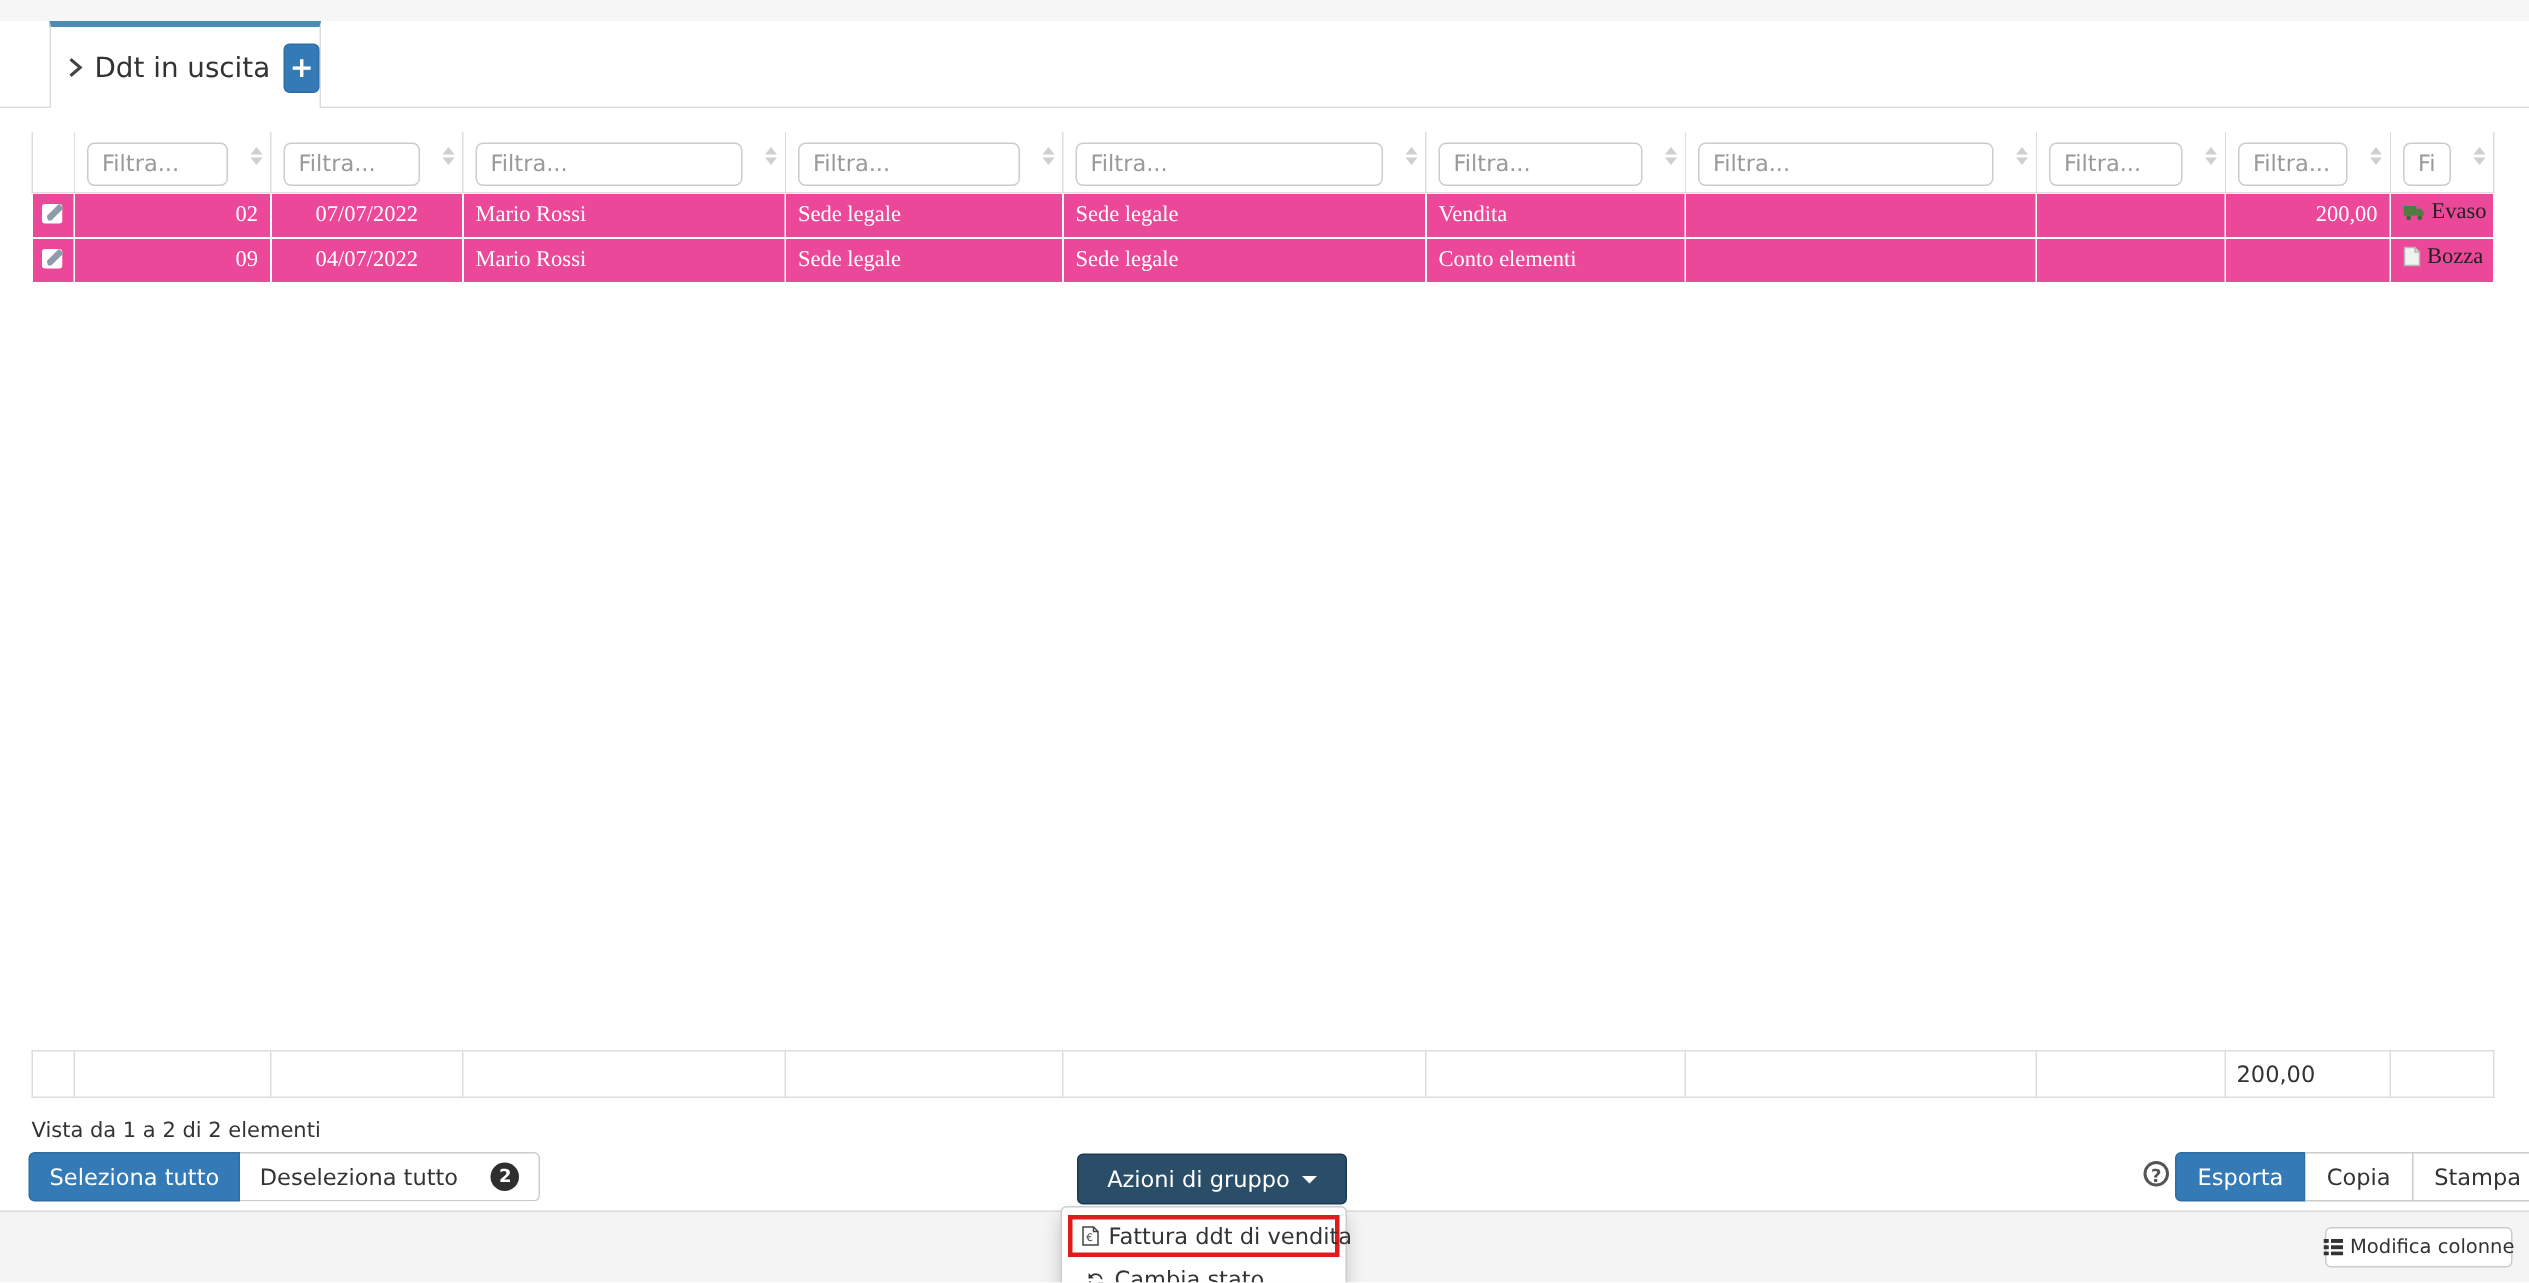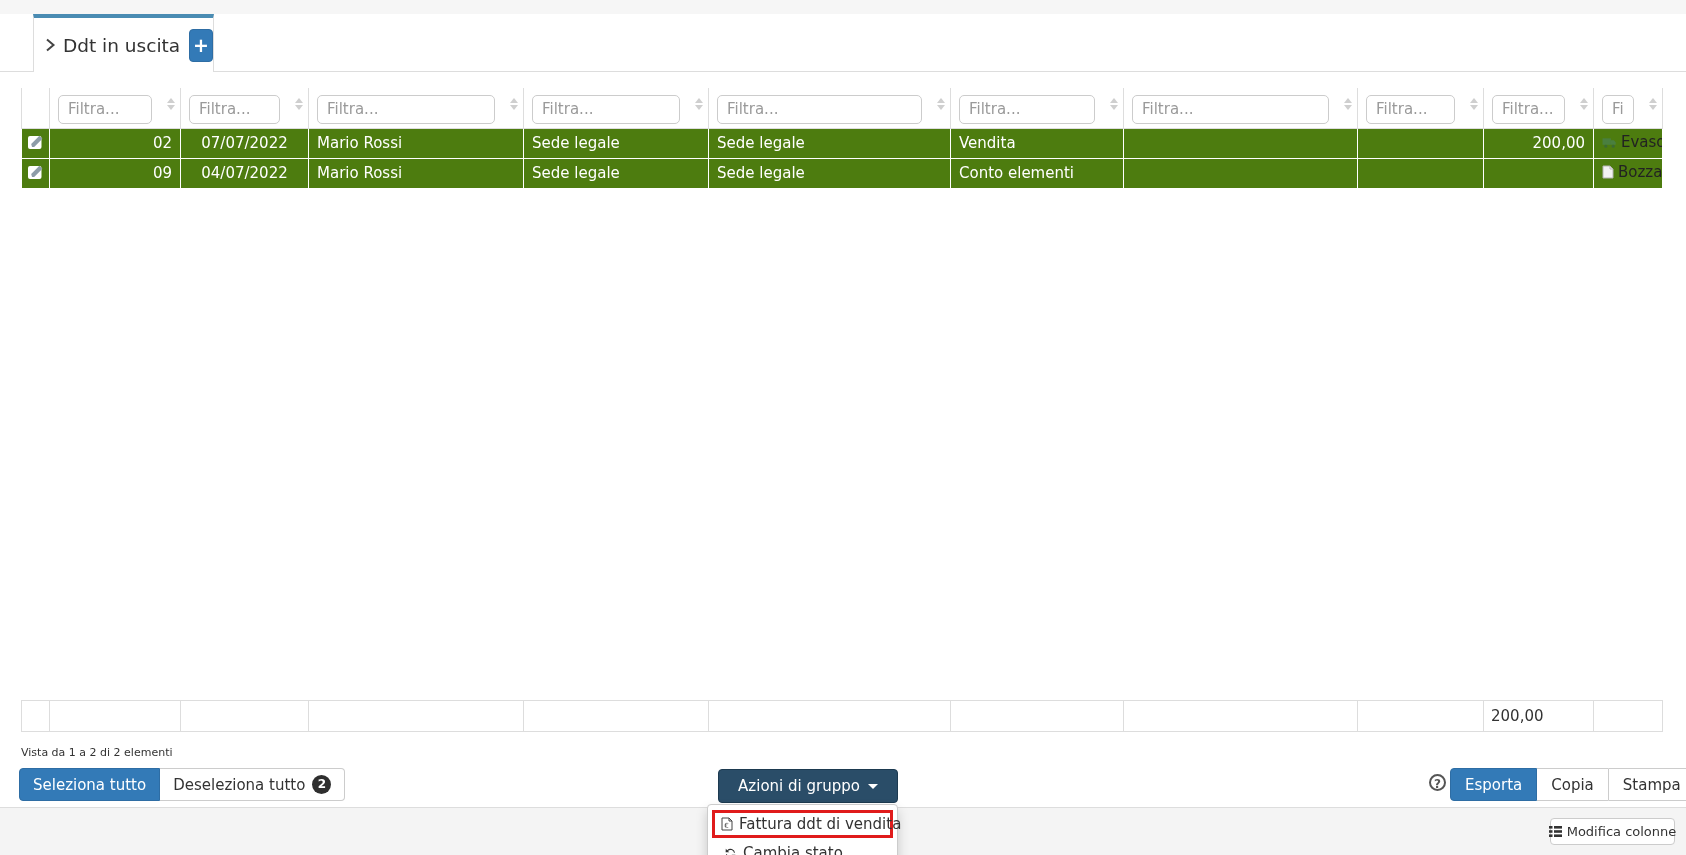--- a/index.html
+++ b/index.html
@@ -34,39 +34,40 @@
     display:block;margin:3px 0 0 8px;width:calc(100% - 36px);height:29px;box-sizing:border-box;
     border:1px solid #ccc;border-radius:5px;padding:0 9px;font-size:15px;color:#555;
     font-family:inherit;outline:none;background:#fff;
   }
   .filter-input::placeholder{color:#9a9a9a;opacity:1;}
   .sorter{position:absolute;right:5px;top:10px;width:9px;}
   .s-up,.s-down{display:block;width:0;height:0;border-left:4px solid transparent;border-right:4px solid transparent;margin:0 auto;}
   .s-up{border-bottom:5px solid #cfcfcf;margin-bottom:2px;}
   .s-down{border-top:5px solid #cfcfcf;}
   tbody tr.row td{
-    background:#4d7c0f;color:#fff;font-size:15px;height:30px;padding:0 8px;
+    background:#ec4899;color:#fff;font-size:15px;height:30px;padding:0 8px;
     border:1px solid #fff;
+    font-family:Liberation Serif, serif;
   }
   tbody tr.row td.iconcell{padding:0;text-align:center;}
   td.num{text-align:right;}
   td.ctr{text-align:center;}
   td.stato{color:#222;font-size:13px;padding:0 3px;text-align:center;}
   .stato-label{display:inline-flex;align-items:center;gap:4px;color:#222;}
   
   table.totals{position:absolute;left:21px;top:700px;width:1641px;border-collapse:collapse;table-layout:fixed;}
   table.totals td{border:1px solid #ddd;height:31px;font-size:15px;color:#333;padding:0 7px;background:#fff;box-sizing:border-box;}
   
-  .summary{position:absolute;left:21px;top:746px;font-size:11px;color:#333;}
+  .summary{position:absolute;left:21px;top:746px;font-size:14px;color:#333;}
   .btn{height:33px;font-size:15px;font-family:inherit;cursor:pointer;box-sizing:border-box;padding:0 13px;}
   .btn-blue{background:#337ab7;color:#fff;border:1px solid #2e6da4;}
   .btn-white{background:#fff;color:#333;border:1px solid #ccc;}
   .sel-group{position:absolute;left:19px;top:768px;display:flex;}
   .sel-group .btn:first-child{border-radius:4px 0 0 4px;}
-  .sel-group .btn:last-child{border-radius:0 4px 4px 0;border-left:none;display:flex;align-items:center;gap:7px;}
+  .sel-group .btn:last-child{border-radius:0 4px 4px 0;border-left:none;display:flex;align-items:center;gap:22px;}
   .badge{display:inline-block;min-width:19px;height:19px;border-radius:10px;background:#2e2e2e;color:#fff;
     font-size:12px;font-weight:bold;line-height:19px;text-align:center;}
   .group-btn{
     position:absolute;left:718px;top:769px;width:180px;height:34px;background:#2a4d68;border:1px solid #1d3a50;
     border-radius:4px;color:#fff;font-size:15px;font-family:inherit;cursor:pointer;
     display:flex;align-items:center;justify-content:center;gap:8px;
   }
   .caret-down{width:0;height:0;border-left:5px solid transparent;border-right:5px solid transparent;border-top:5px solid #fff;display:inline-block;}
   .help{
     position:absolute;left:1429px;top:774px;width:17px;height:17px;border:2px solid #555;border-radius:50%;

